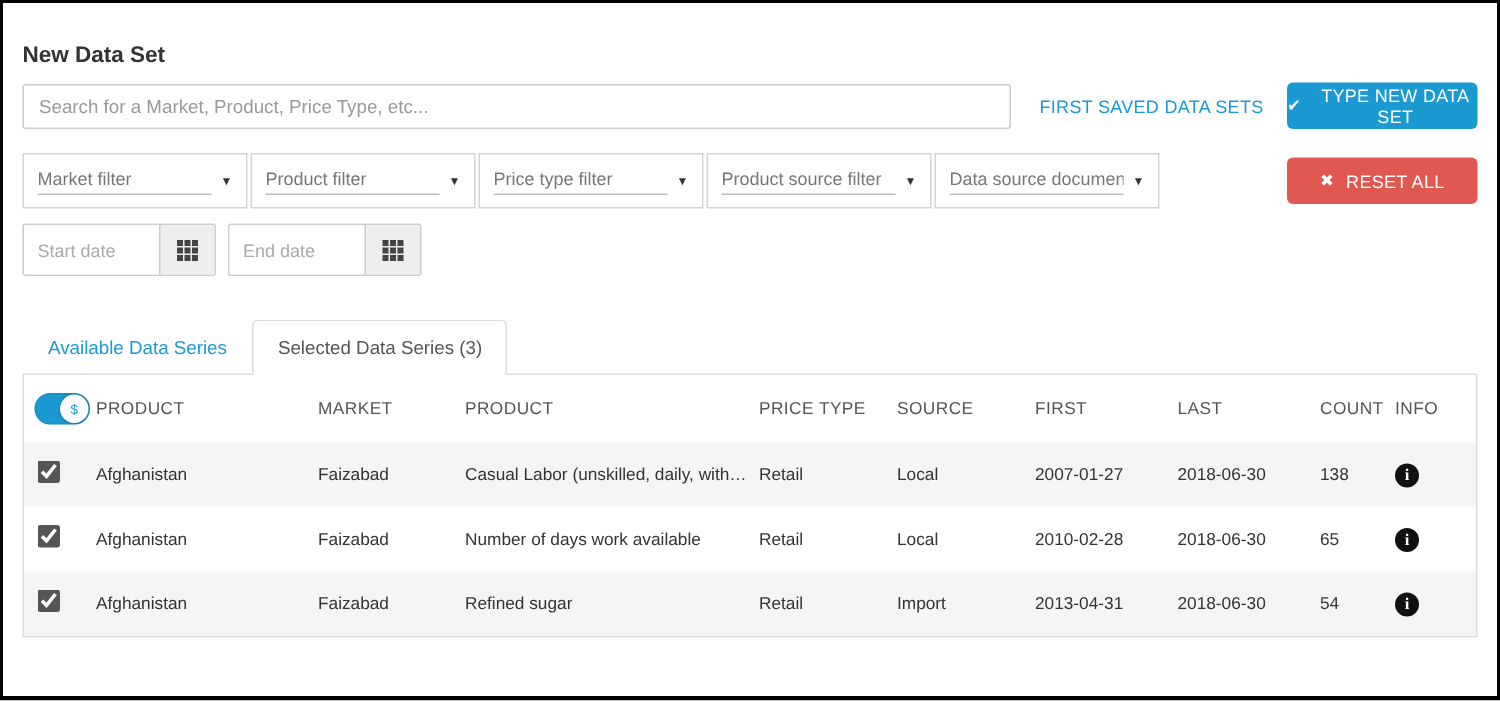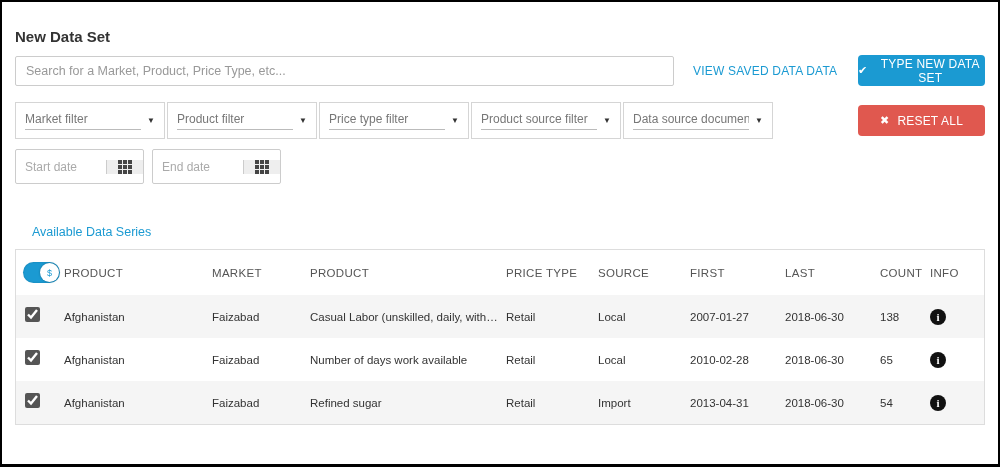--- a/index.html
+++ b/index.html
@@ -36,21 +36,21 @@
   .btn .bicon { font-size:11px; }
 
   .row2 { display:flex; margin-top:16px; align-items:center; }
   .filter { width:150px; height:37px; border:1px solid #d5d5d5; background:#fff;
             display:flex; align-items:center; padding:0 9px; margin-right:2px; cursor:pointer; }
   .filter-label { flex:1; font-size:12px; color:#777; border-bottom:1px solid #bbb;
                   padding-bottom:3px; white-space:nowrap; overflow:hidden; }
   .filter-caret { font-size:8px; color:#333; margin-left:6px; }
 
   .row3 { display:flex; margin-top:10px; align-items:center; gap:8px; }
-  .dategroup { display:flex; border:1px solid #ccc; border-radius:2px; overflow:hidden; height:35px;align-items:center; }
+  .dategroup { display:flex; border:1px solid #ccc; border-radius:2px; overflow:hidden; height:35px; }
   .date-input { width:90px; border:none; padding:0 9px; font-size:12px; color:#333; outline:none;
                 font-family:"Liberation Sans",sans-serif; }
   .date-input::placeholder { color:#aaa; }
   .date-addon { width:37px; background:#eee; border-left:1px solid #ccc;
                 display:flex; align-items:center; justify-content:center; cursor:pointer; }
   .cal-icon { display:grid; grid-template-columns:repeat(3,4px); grid-template-rows:repeat(3,4px);
               gap:1px; }
   .cal-icon span { background:#444; }
 
   
@@ -90,21 +90,21 @@
 
 <div class="frame">
 
 
   <div class="main">
 
     <div class="page-title">New Data Set</div>
 
     <div class="row1">
       <input class="search-input" type="text" placeholder="Search for a Market, Product, Price Type, etc..." style="">
-      <span class="view-saved">VIEW SAVED DATA DATA</span>
+      <span class="view-saved">FIRST SAVED DATA SETS</span>
       <button class="btn save-btn">
         <span class="bicon">✔</span>
         <span>TYPE NEW DATA SET</span>
       </button>
     </div>
 
     <div class="row2">
       <div class="filter">
         <span class="filter-label">Market filter</span>
         <span class="filter-caret">▼</span>
@@ -161,20 +161,21 @@
               <span></span>
               <span></span>
               <span></span>
           </span>
         </div>
       </div>
     </div>
 
     <div class="tabs">
       <div class="tab inactive">Available Data Series</div>
+      <div class="tab active">Selected Data Series (3)</div>
     </div>
 
     <div class="panel">
 
       <div class="tgrid thead">
         <div>
           <div class="toggle">
             <div class="toggle-knob">$</div>
           </div>
         </div>

